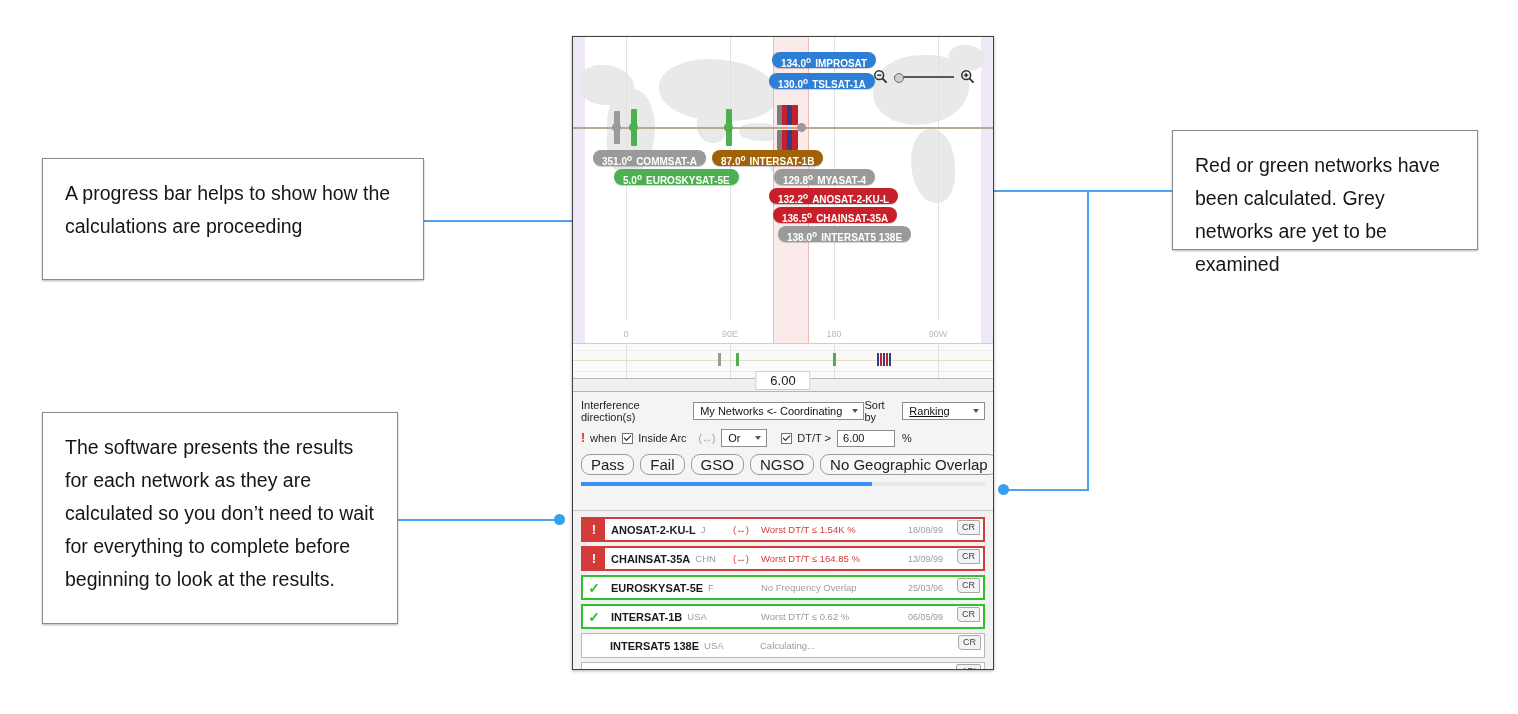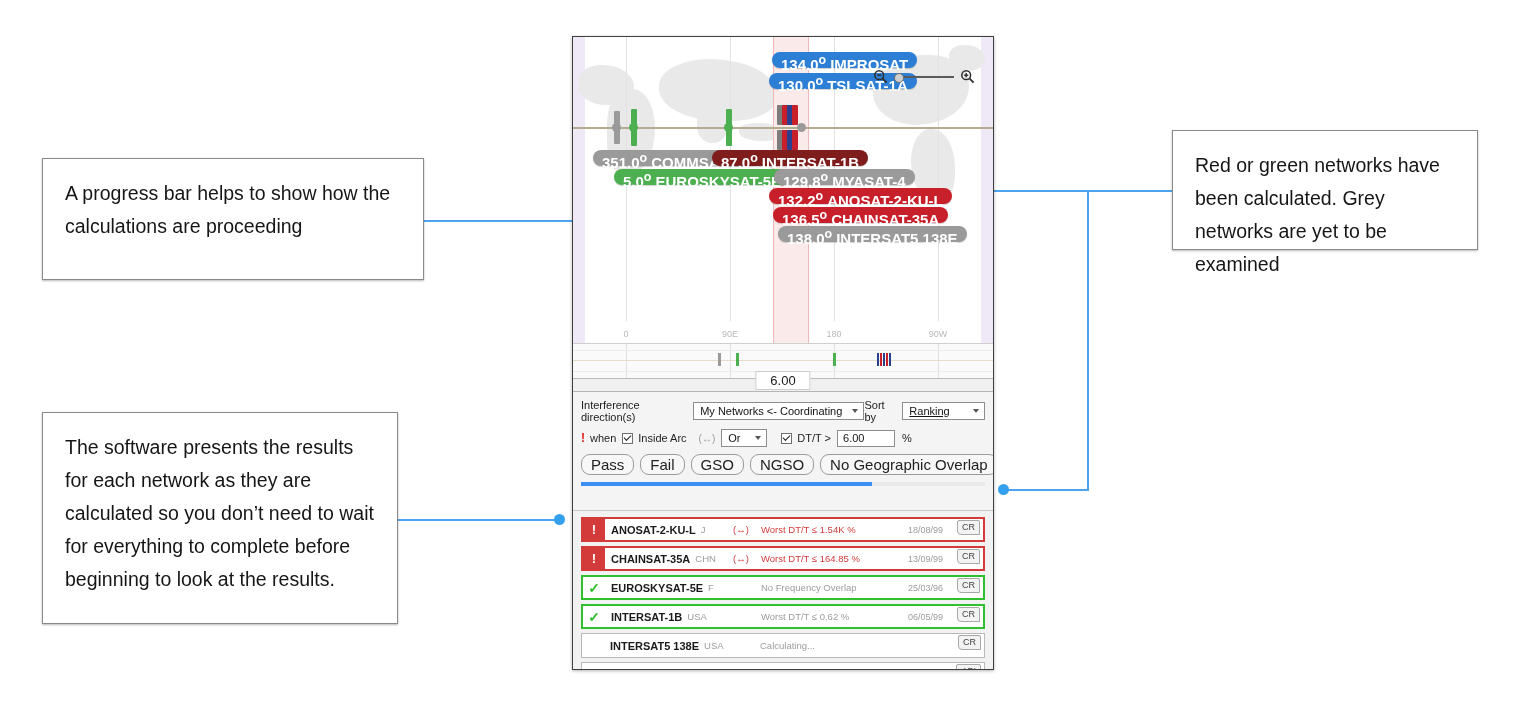--- a/index.html
+++ b/index.html
@@ -54,21 +54,21 @@
   #hl-band{position:absolute;top:0;bottom:0;background:#fbeaea;border-left:1px solid #f0b9b9;border-right:1px solid #f0b9b9;}
   #equator{position:absolute;left:0;right:0;height:1.5px;background:#b5ab8e;}
 
   
   .stick{position:absolute;width:6px;border-radius:1px;}
   .stick-dot{position:absolute;width:9px;height:9px;border-radius:50%;}
 
   
   .pill{
     position:absolute;height:16px;line-height:16px;border-radius:8px;
-    color:#fff;font-size:15px;font-weight:bold;padding:0 9px;
+    color:#fff;font-size:10px;font-weight:bold;padding:0 9px;
     white-space:nowrap;box-sizing:border-box;
     box-shadow:0 1px 1px rgba(0,0,0,.18);
   }
   .pill .deg{font-weight:bold;}
   .pill .nm{margin-left:4px;}
 
   
   #zoom-ctl{position:absolute;right:18px;top:32px;display:flex;align-items:center;gap:6px;}
   #zoom-ctl svg{display:block;}
   .zline{width:60px;height:2px;background:#5a5a5a;position:relative;}
@@ -215,21 +215,21 @@
 
     <div class="pill" style="left:199px;top:15px;background:#2c7fd4;">
       <span class="deg">134.0</span><sup>o</sup><span class="nm">IMPROSAT</span>
     </div>
     <div class="pill" style="left:196px;top:36px;background:#2c7fd4;">
       <span class="deg">130.0</span><sup>o</sup><span class="nm">TSLSAT-1A</span>
     </div>
     <div class="pill" style="left:20px;top:113px;background:#9a9a9a;">
       <span class="deg">351.0</span><sup>o</sup><span class="nm">COMMSAT-A</span>
     </div>
-    <div class="pill" style="left:139px;top:113px;background:#7f1d1d;">
+    <div class="pill" style="left:139px;top:113px;background:#a16207;">
       <span class="deg">87.0</span><sup>o</sup><span class="nm">INTERSAT-1B</span>
     </div>
     <div class="pill" style="left:41px;top:132px;background:#4caf50;">
       <span class="deg">5.0</span><sup>o</sup><span class="nm">EUROSKYSAT-5E</span>
     </div>
     <div class="pill" style="left:201px;top:132px;background:#9a9a9a;">
       <span class="deg">129.8</span><sup>o</sup><span class="nm">MYASAT-4</span>
     </div>
     <div class="pill" style="left:196px;top:151px;background:#c8202a;">
       <span class="deg">132.2</span><sup>o</sup><span class="nm">ANOSAT-2-KU-L</span>

